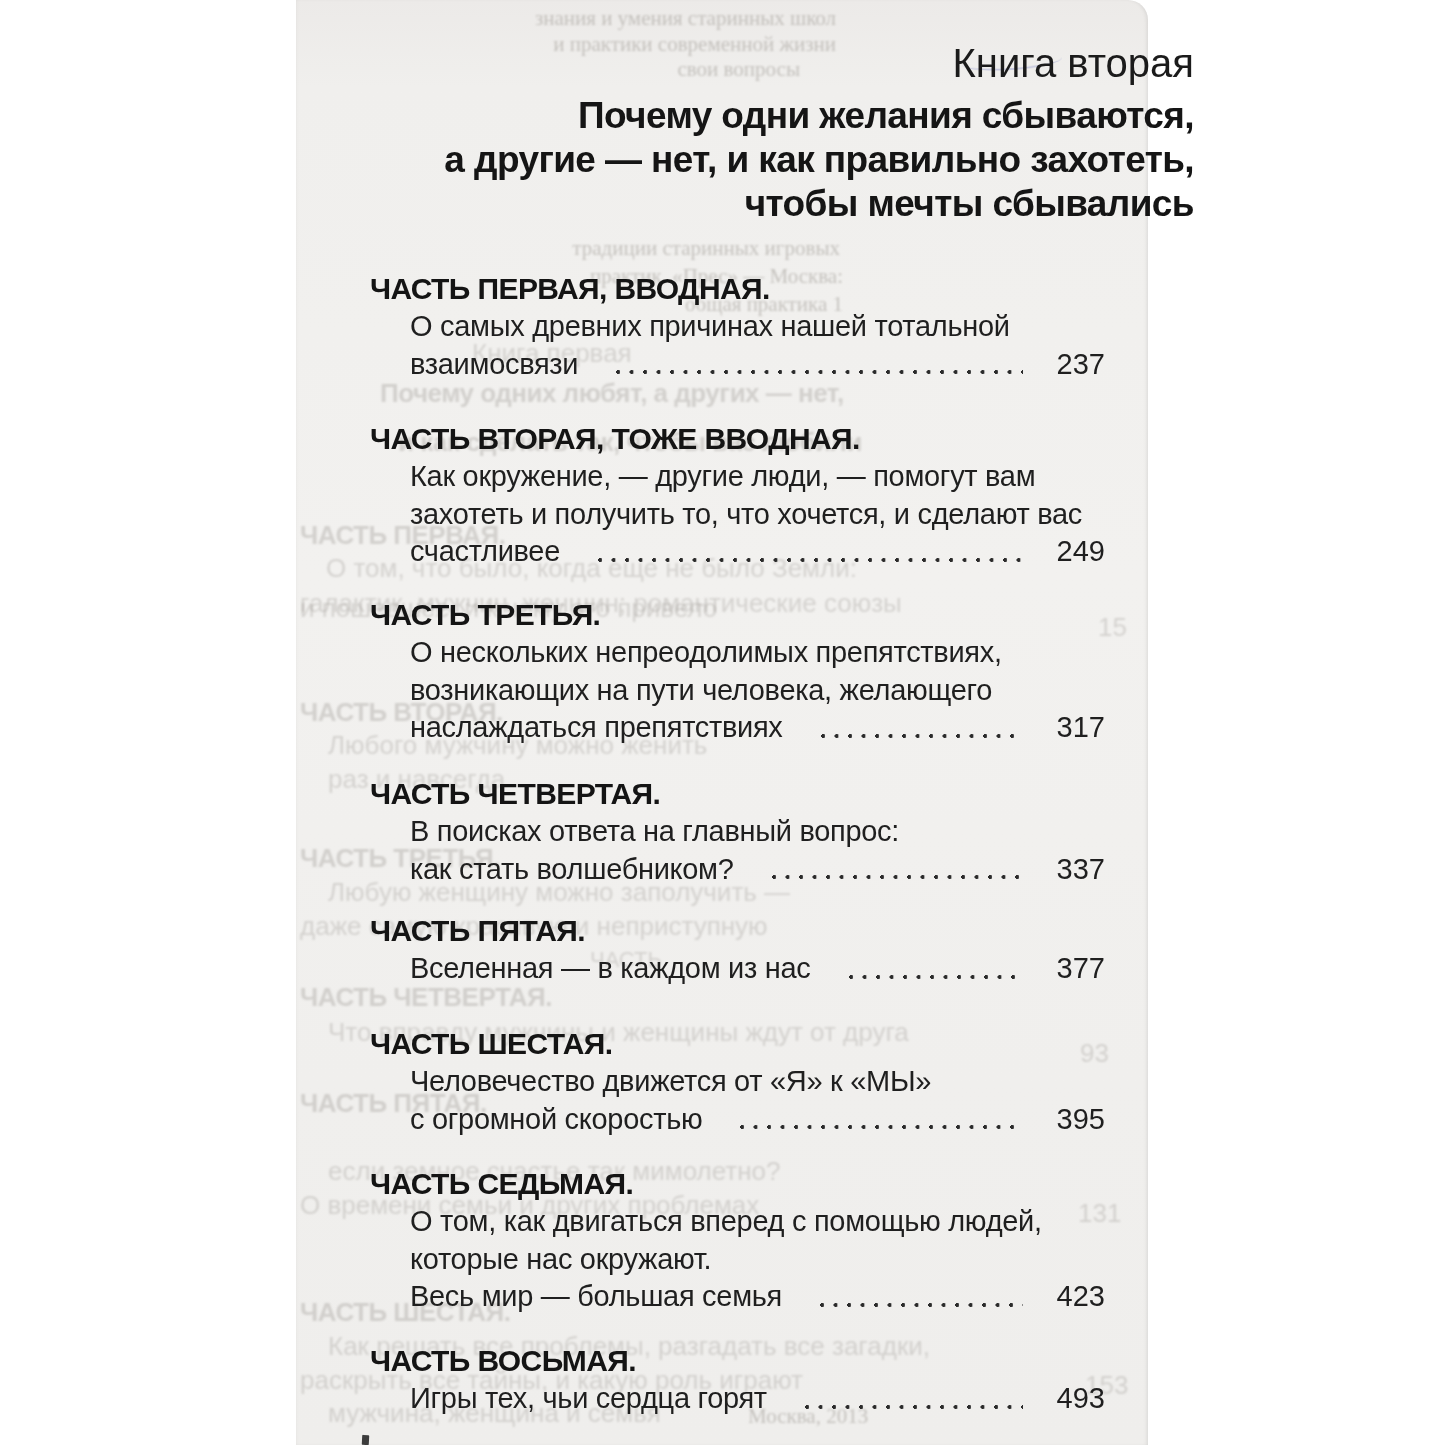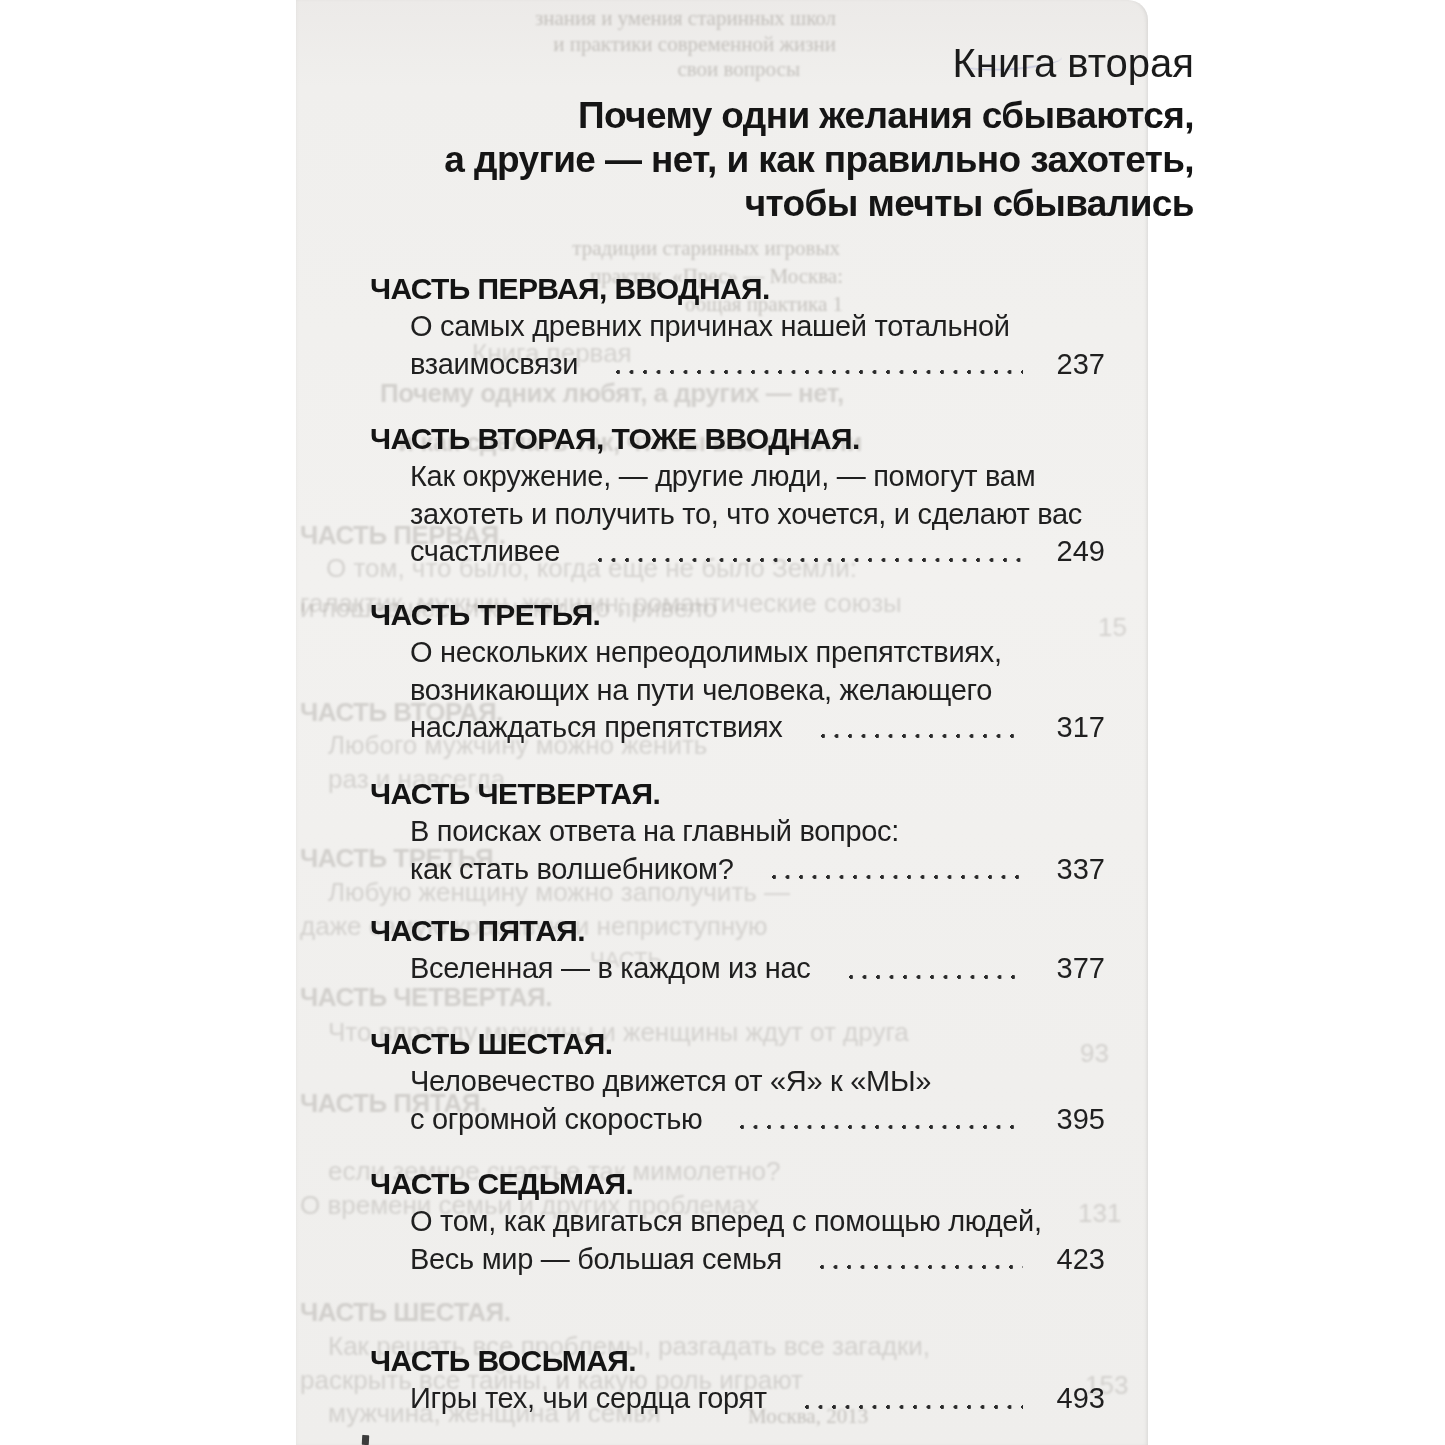--- a/index.html
+++ b/index.html
@@ -173,20 +173,21 @@
         <span class="dots"></span>
         <span class="pagenum">395</span>
       </div>
     </div>
   </div>
 
   <div class="section" id="s6">
     <div class="sec-head">ЧАСТЬ СЕДЬМАЯ.</div>
     <div class="sec-body">
       <div class="bodyline">О том, как двигаться вперед с помощью людей,</div>
+      <div class="bodyline">которые нас окружают.</div>
       <div class="tocline">
         <span class="toc-text">Весь мир — большая семья</span>
         <span class="dots"></span>
         <span class="pagenum">423</span>
       </div>
     </div>
   </div>
 
   <div class="section" id="s7">
     <div class="sec-head">ЧАСТЬ ВОСЬМАЯ.</div>

